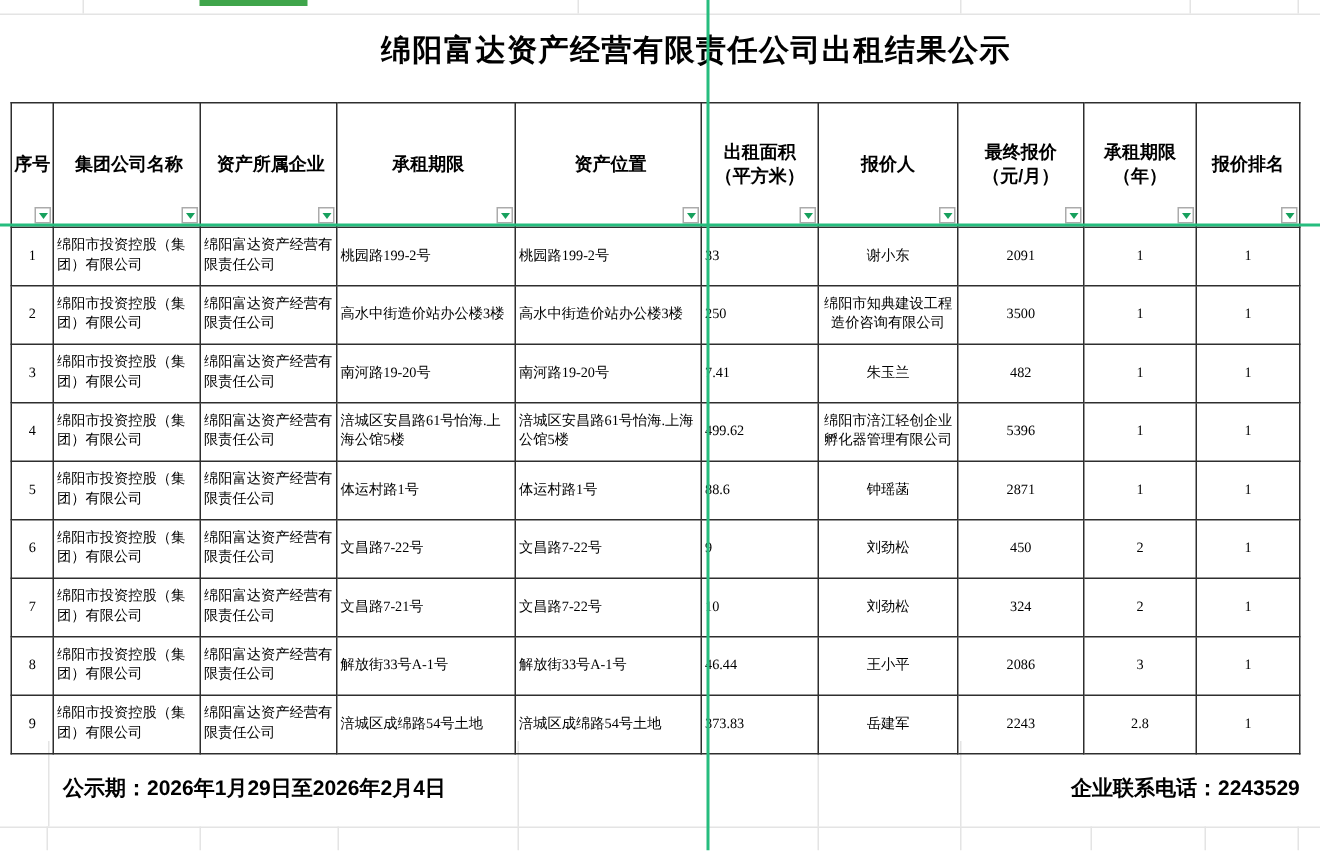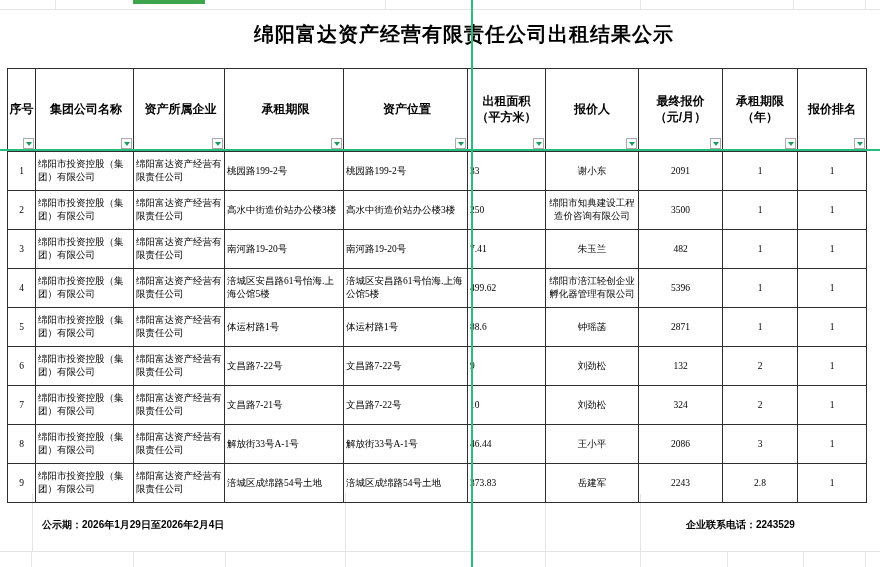--- a/index.html
+++ b/index.html
@@ -43,24 +43,24 @@
     background:#fff;border:1px solid #ababab;box-sizing:border-box;
     display:flex;align-items:center;justify-content:center;
   }
   .filter::after{
     content:"";width:0;height:0;
     border-left:3px solid transparent;border-right:3px solid transparent;
     border-top:4px solid #17a05d;
   }
   .note{
     position:absolute;top:518px;height:14px;line-height:14px;
-    font-size:10px;font-weight:bold;z-index:3;
+    font-size:14px;font-weight:bold;z-index:3;
   }
   .note-left{left:42px;}
-  .note-right{left:686px;}
+  .note-right{left:714px;}
 </style>
 </head>
 <body>
 
 <div class="gl" style="left:0;top:9px;width:880px;height:1px;"></div>
 <div class="gl" style="left:55px;top:0;width:1px;height:9px;"></div>
 <div class="gl" style="left:385px;top:0;width:1px;height:9px;"></div>
 <div class="gl" style="left:640px;top:0;width:1px;height:9px;"></div>
 <div class="gl" style="left:793px;top:0;width:1px;height:9px;"></div>
 <div class="gl" style="left:865px;top:0;width:1px;height:9px;"></div>
@@ -175,21 +175,21 @@
         <td>1</td>
       </tr>
       <tr>
         <td>6</td>
         <td class="al">绵阳市投资控股（集团）有限公司</td>
         <td class="al">绵阳富达资产经营有限责任公司</td>
         <td class="al">文昌路7-22号</td>
         <td class="al">文昌路7-22号</td>
         <td class="al">9</td>
         <td>刘劲松</td>
-        <td>132</td>
+        <td>450</td>
         <td>2</td>
         <td>1</td>
       </tr>
       <tr>
         <td>7</td>
         <td class="al">绵阳市投资控股（集团）有限公司</td>
         <td class="al">绵阳富达资产经营有限责任公司</td>
         <td class="al">文昌路7-21号</td>
         <td class="al">文昌路7-22号</td>
         <td class="al">10</td>

